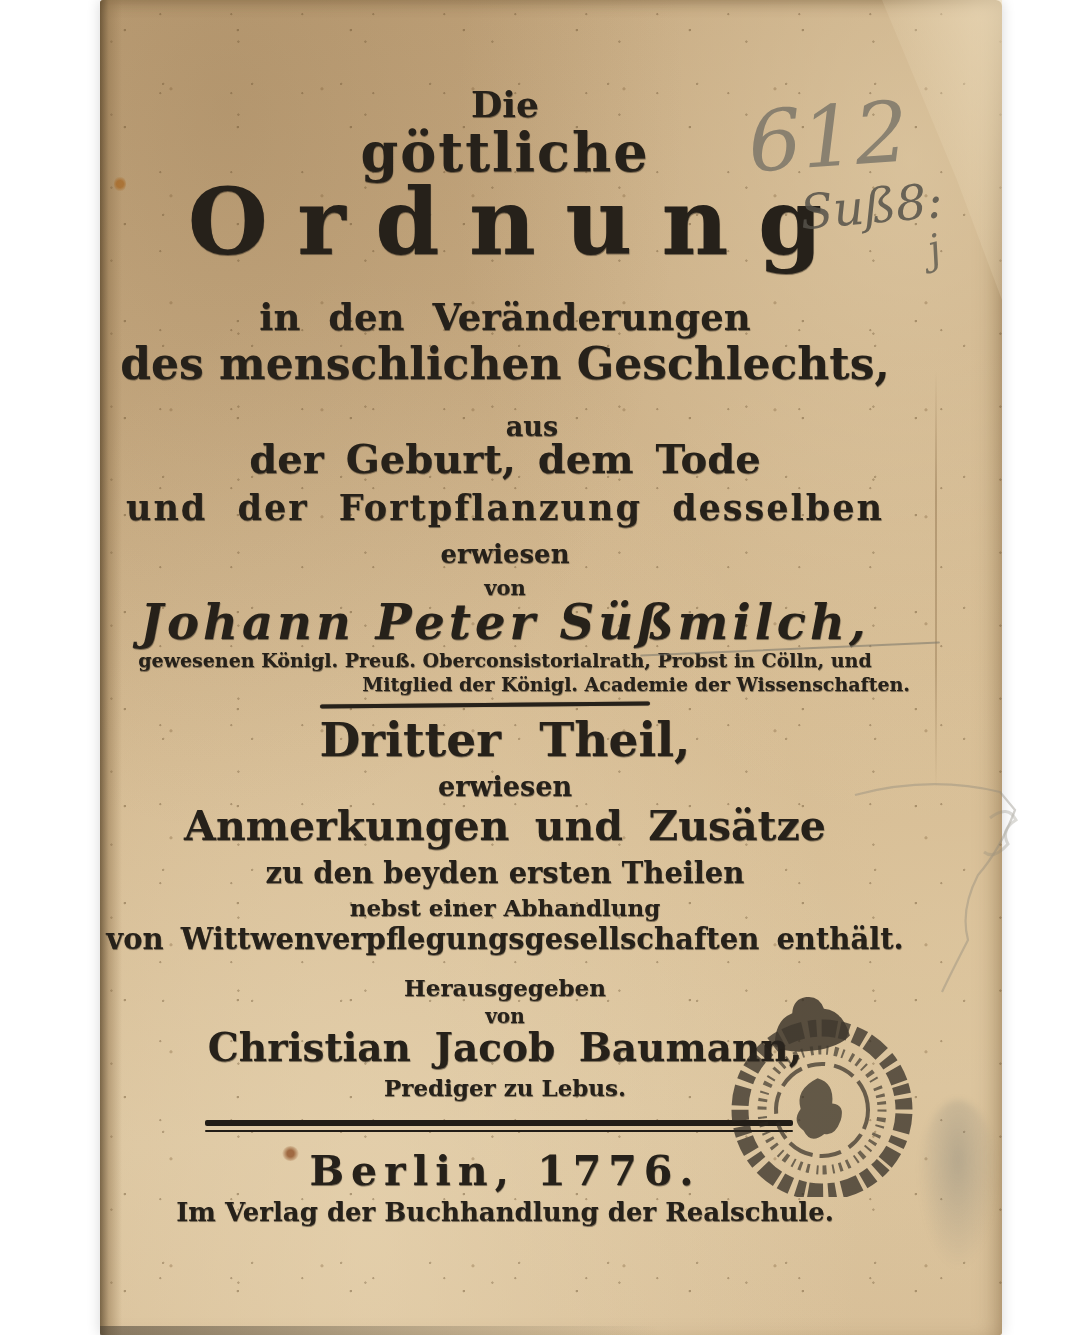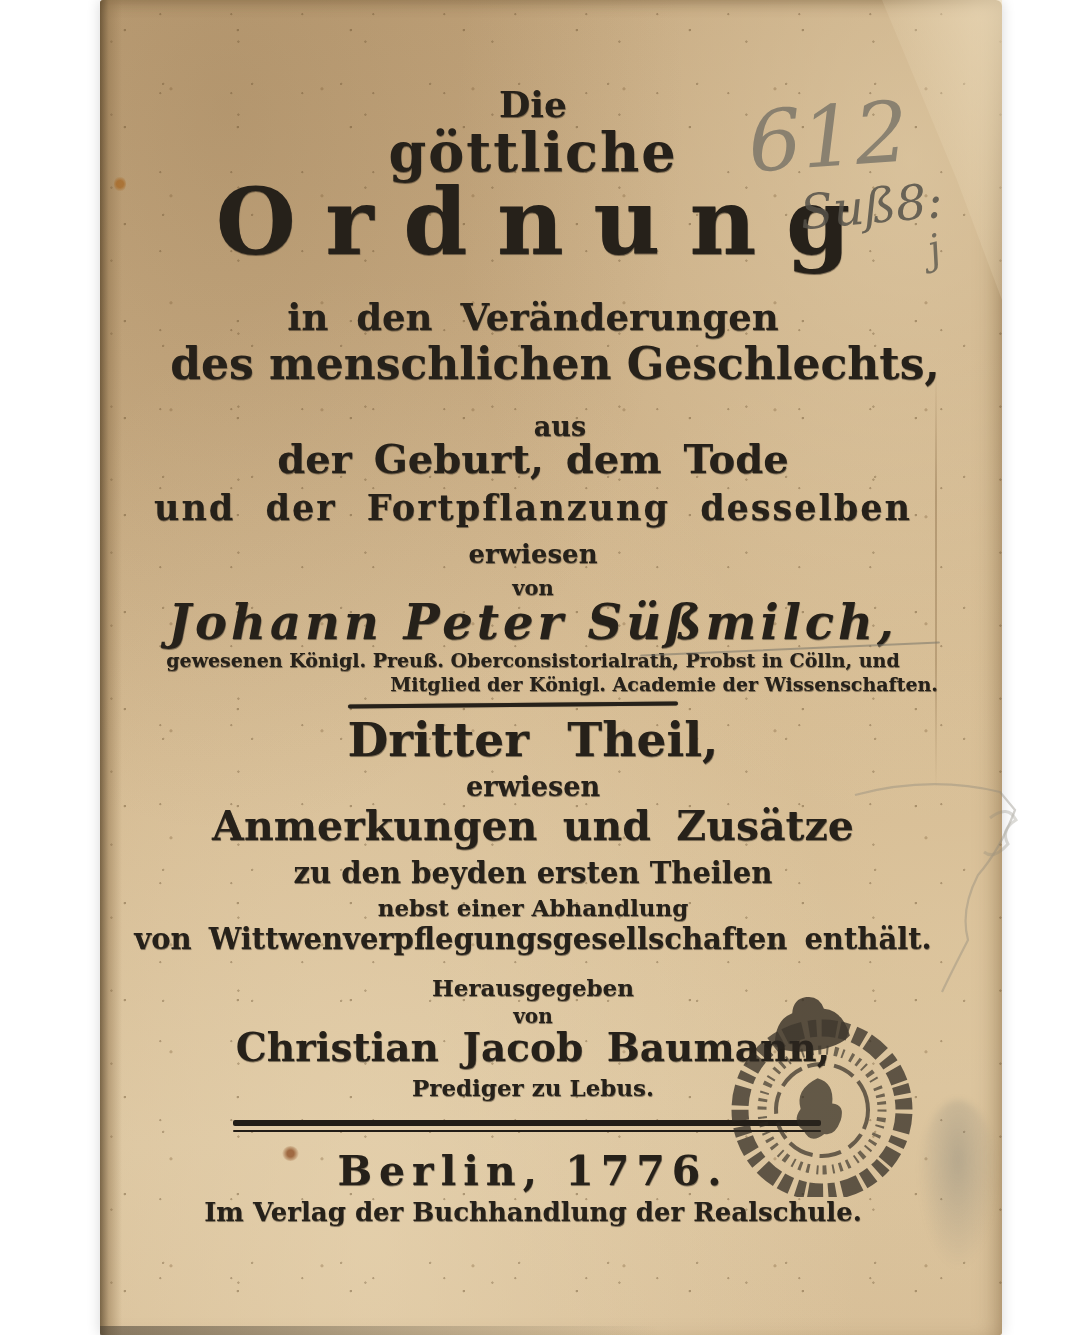--- a/index.html
+++ b/index.html
@@ -35,28 +35,28 @@
   .crease-vert{position:absolute;left:835px;top:370px;width:2px;height:420px;
     background:linear-gradient(180deg, rgba(130,100,62,0), rgba(130,100,62,.4) 30%, rgba(130,100,62,.35) 70%, rgba(130,100,62,0));}
   .stain-red{position:absolute;left:182px;top:1146px;width:17px;height:15px;border-radius:50%;
     background:radial-gradient(circle,#8a4a21 0 30%, rgba(138,74,33,0) 75%);opacity:.75;filter:blur(.5px);}
   .stain-amber{position:absolute;left:14px;top:176px;width:12px;height:16px;border-radius:50%;
     background:radial-gradient(circle,#a76a28 0 35%, rgba(167,106,40,0) 75%);opacity:.8;}
   .smudge-gray{position:absolute;left:818px;top:1100px;width:80px;height:170px;border-radius:50%;
     background:radial-gradient(ellipse at 50% 35%, rgba(98,104,104,.30), rgba(98,104,104,0) 70%);
     filter:blur(3px);}
   
-  .content{position:absolute;left:0;top:0;width:810px;height:1335px;margin-left:28px;}
+  .content{position:absolute;left:0;top:0;width:810px;height:1335px;}
   .pline{position:absolute;left:0;width:100%;text-align:center;color:#26211a;font-weight:bold;
     text-shadow:.4px .5px .7px rgba(40,33,24,.55);line-height:1.05;white-space:nowrap;}
   .l-die        {top:86px;  font-size:36px;}
   .l-goett      {top:124px; font-size:54px; letter-spacing:2px;}
   .l-ordnung    {top:174px; font-size:92px; letter-spacing:.32em; text-indent:.32em;}
   .l-sub1       {top:298px; font-size:37px; word-spacing:15px;}
-  .l-sub2       {top:341px; font-size:44px;padding-left:22px;}
+  .l-sub2       {top:341px; font-size:44px;}
   .l-aus        {top:413px; font-size:27px;padding-left:27px;}
   .l-sub4       {top:438px; font-size:40px; word-spacing:8px;}
   .l-sub5       {top:490px; font-size:35px; letter-spacing:2px; word-spacing:16px;}
   .l-erw        {top:541px; font-size:26px;}
   .l-von1       {top:577px; font-size:21px;}
   .l-author     {top:597px; font-size:48px; letter-spacing:4px;font-style:italic;}
   .l-adesc1     {top:651px; font-size:19px;}
   .l-adesc2     {top:675px; font-size:19px;text-align:right;}
   .l-part       {top:715px; font-size:47px; word-spacing:22px;}
   .l-welcher    {top:773px; font-size:27px;}

